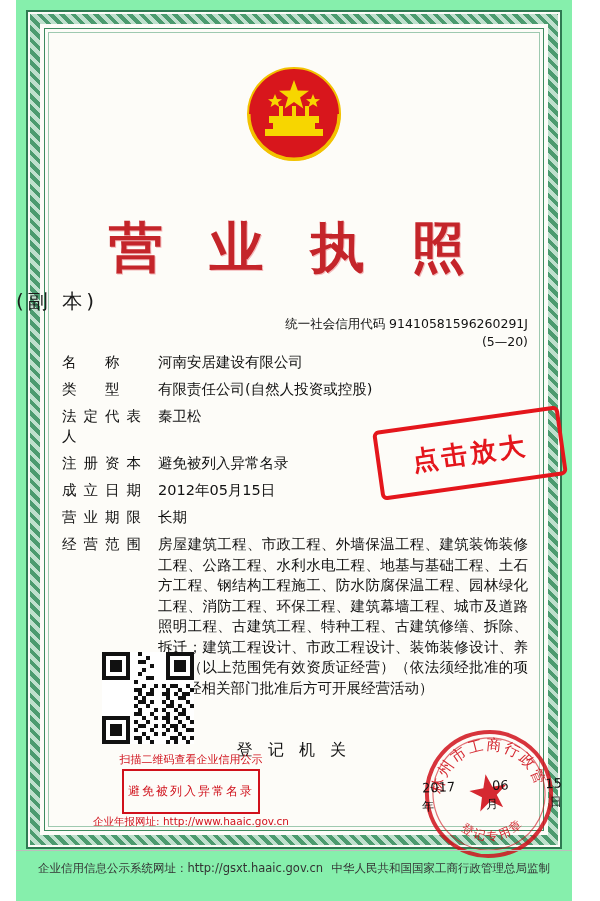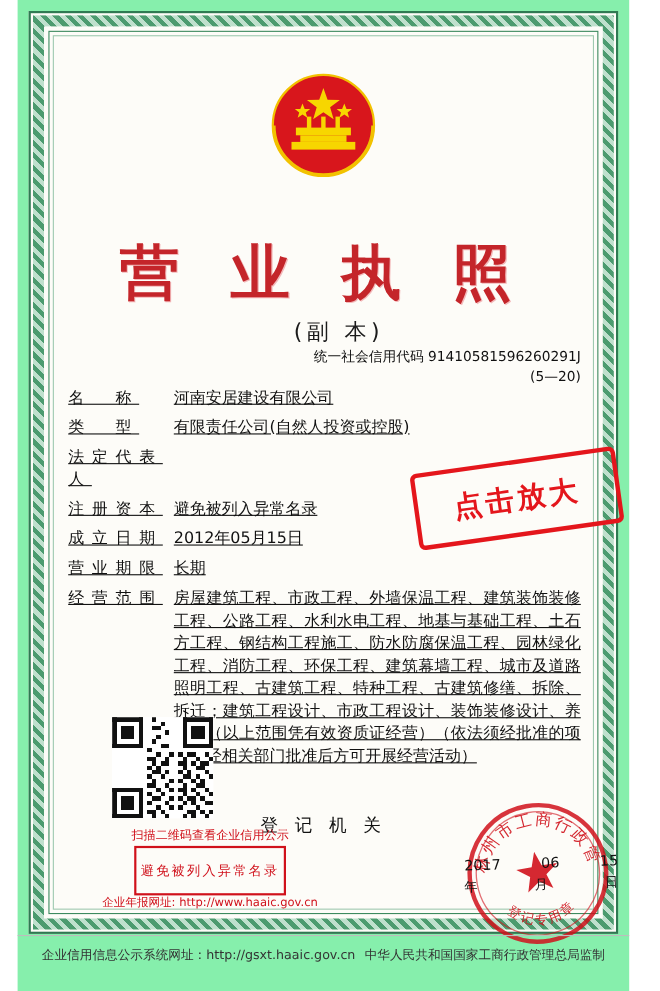--- a/index.html
+++ b/index.html
@@ -50,39 +50,38 @@
     text-align:center;
     font-family:"DejaVu Serif","Liberation Serif",serif;
     font-weight:bold;
     font-size:54px;
     letter-spacing:14px;
     color:#c4252a;
     text-shadow:1px 1px 0 #f3b9ba;
   }
   .doc-subtitle{
     position:absolute;left:0;right:0;top:288px;
-    text-align:center;
+    text-align:left;
     font-size:20px;
     color:#1b1b1b;
     letter-spacing:4px;
-    padding-left:28px;
   }
   .credit-code{
     position:absolute;right:44px;top:316px;
     font-size:12.5px;color:#111;
     white-space:nowrap;
   }
   .code-sub{
     position:absolute;right:44px;top:334px;
     font-size:12.5px;color:#111;
   }
 
   .fields{
     position:absolute;left:46px;top:352px;right:44px;
-    font-size:14px;color:#111;text-decoration:underline;
+    font-size:14px;color:#111;
   }
   .row{
     display:flex;
     margin-bottom:7px;
     line-height:20px;
   }
   .row .k{
     width:96px;flex:0 0 96px;
     letter-spacing:7px;
     font-size:14.5px;
@@ -221,20 +220,21 @@
     <div class="row">
       <div class="k">名　称</div>
       <div class="v">河南安居建设有限公司</div>
     </div>
     <div class="row">
       <div class="k">类　型</div>
       <div class="v">有限责任公司(自然人投资或控股)</div>
     </div>
     <div class="row">
       <div class="k">法定代表人</div>
+      <div class="v">秦卫松</div>
     </div>
     <div class="row">
       <div class="k">注册资本</div>
       <div class="v">避免被列入异常名录</div>
     </div>
     <div class="row">
       <div class="k">成立日期</div>
       <div class="v">2012年05月15日</div>
     </div>
     <div class="row">

